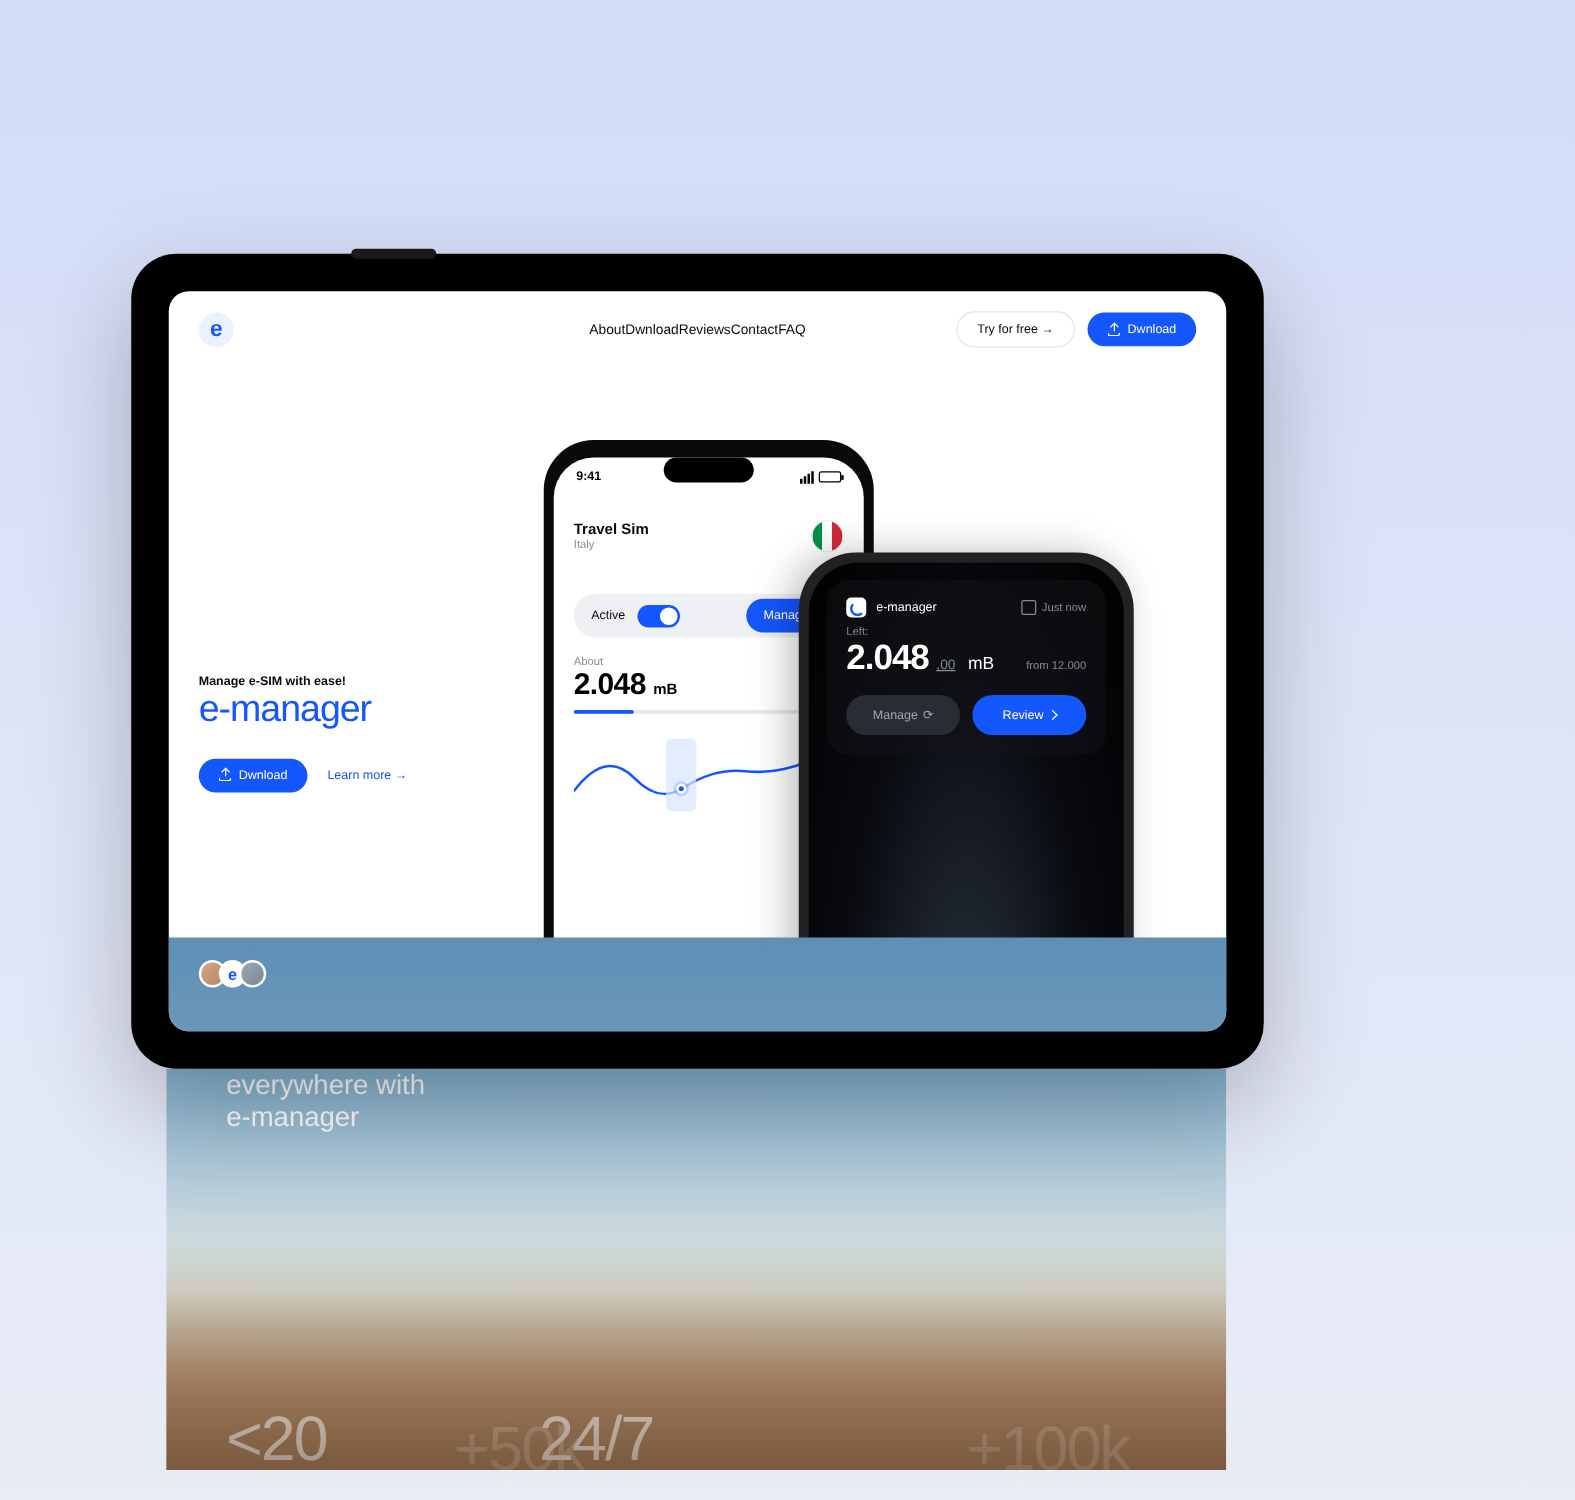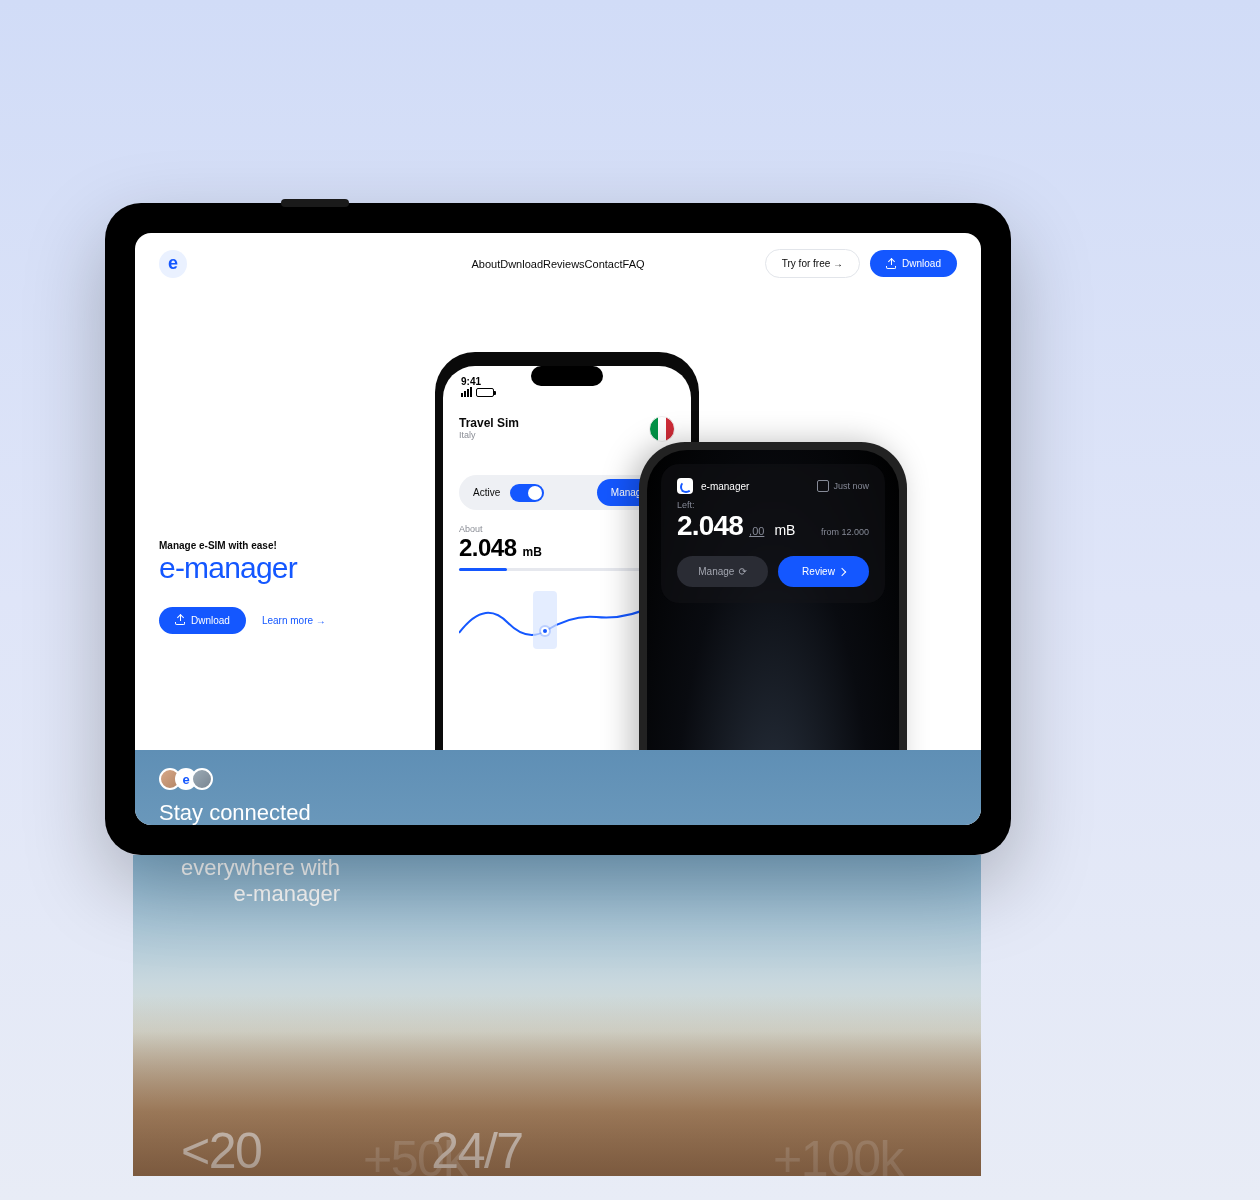--- a/index.html
+++ b/index.html
@@ -193,21 +193,20 @@
   margin: 6px auto 0;
 }
 .status-row {
   position: absolute;
   top: 10px;
   left: 18px; right: 18px;
   display: flex;
   justify-content: space-between;
   font-size: 10px;
   font-weight: 600;
-  flex-direction: column;
 }
 .status-icons {
   display: flex; gap: 4px; align-items: center;
 }
 .bars {
   display: inline-flex; gap: 1px; align-items: flex-end;
 }
 .bars i {
   width: 2px; background: #000; display: block;
 }
@@ -418,21 +417,20 @@
   top: 855px;
   width: 848px;
   height: 345px;
   border-radius: 0;
   overflow: hidden;
 }
 .below-sky {
   height: 321px;
   background: linear-gradient(180deg, #85b2d0 0%, #c9d8de 40%, #d8dcd3 55%, #b08f6e 80%, #a37d5c 100%);
   position:relative;
-  text-align:right;
 }
 .below-sky::after {
   content:'';
   position:absolute; left:0; right:0; bottom:0; height: 180px;
   background: linear-gradient(180deg, transparent 0%, rgba(120,82,52,0.35) 60%, rgba(90,60,38,0.55) 100%);
 }
 .below-text {
   position:absolute; left: 48px; top: 0;
   color:#fff;
 }
@@ -620,17 +618,16 @@
 
       </div>
     </div>
 
     <div class="band">
       <div class="band-avatars">
         <div class="band-av"></div>
         <div class="band-av logo">e</div>
         <div class="band-av"></div>
       </div>
-      <div class="band-title">Stay connected</div>
     </div>
 
   </div>
 </div>
 
 </body></html>

